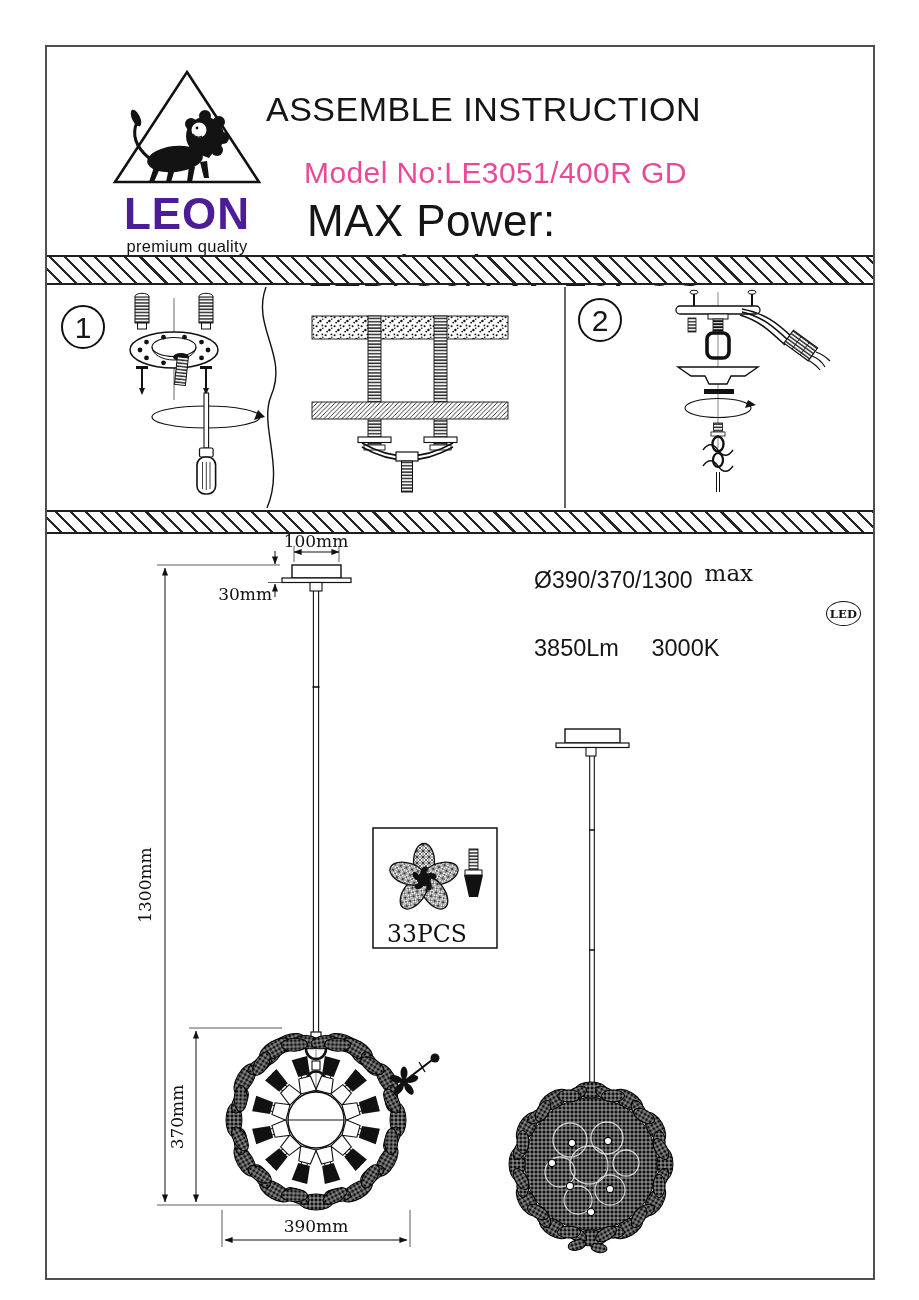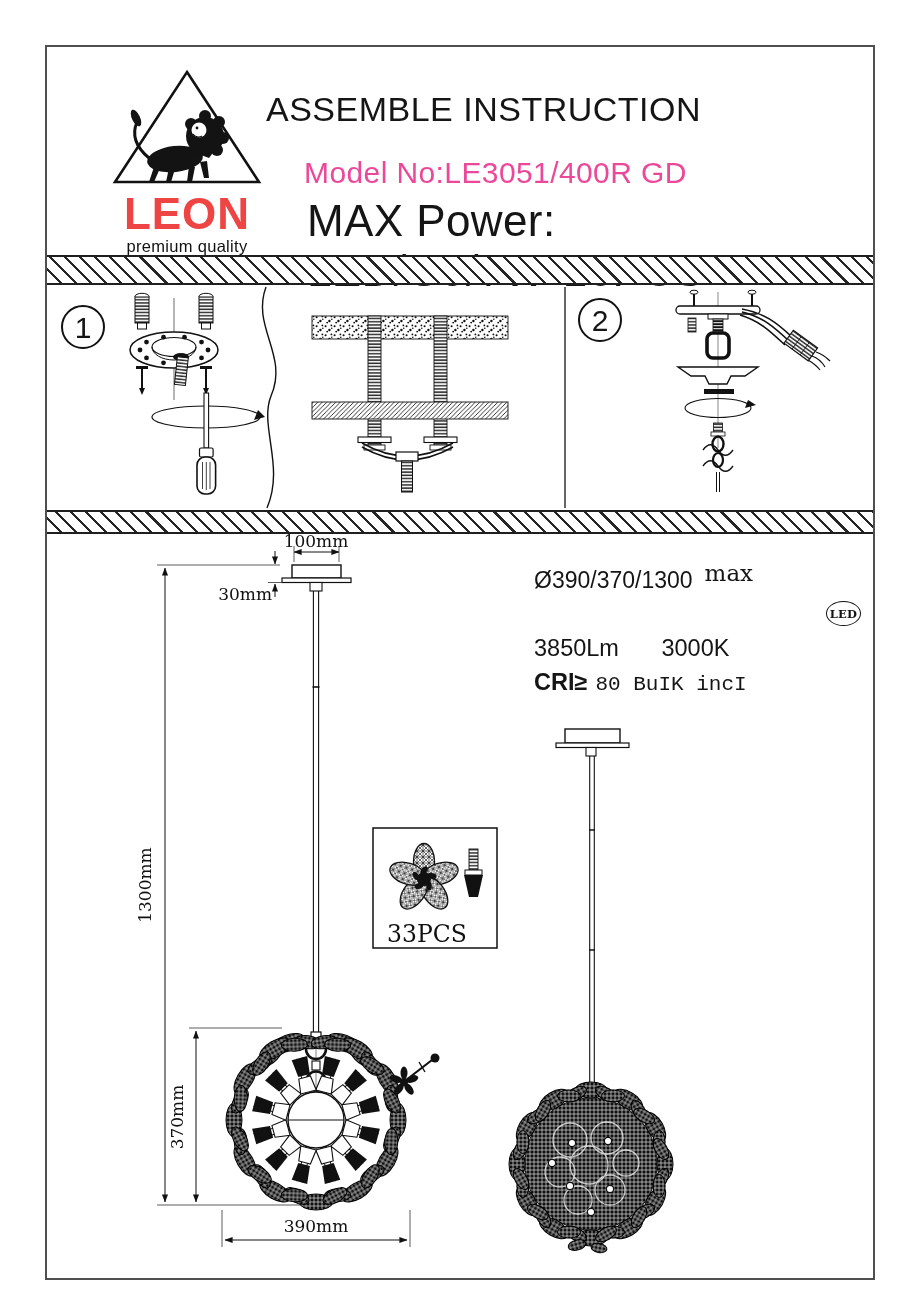--- a/index.html
+++ b/index.html
@@ -8,37 +8,37 @@
   .abs{position:absolute;}
   .frame{position:absolute;left:45px;top:45px;width:826px;height:1231px;border:2px solid #4f4f4f;}
   .hatch{position:absolute;left:47px;width:826px;box-sizing:border-box;
          border-top:2px solid #1f1f1f;border-bottom:2px solid #1f1f1f;
          background:repeating-linear-gradient(45deg,#ffffff 0 8.5px,#262626 8.5px 10.7px);}
   #hatch1{top:255px;height:30px;}
   #hatch2{top:510px;height:24px;}
 
   
   .logo{position:absolute;left:96px;top:64px;width:182px;text-align:center;}
-  .brand{font-size:44px;font-weight:bold;letter-spacing:1px;line-height:1;margin-top:2px;color:#ef4444;}
+  .brand{font-size:44px;font-weight:bold;letter-spacing:1px;line-height:1;margin-top:2px;color:#4c1d95;}
   .tagline{font-size:16.5px;letter-spacing:.3px;margin-top:1px;color:#111;}
   .h-title{position:absolute;left:266px;top:90px;font-size:34px;letter-spacing:.5px;color:#151515;}
   .h-model{position:absolute;left:304px;top:156px;font-size:30px;letter-spacing:.4px;color:#ec4899;}
   .h-power{position:absolute;left:307px;top:196px;font-size:44px;letter-spacing:.4px;color:#151515;}
 
   
   .specs{position:absolute;left:534px;top:558px;width:330px;color:#151515;}
   .spec-model{font-size:31px;font-weight:bold;letter-spacing:.3px;}
   .spec-size{margin-top:9px;font-size:23px;}
   .spec-size .note{font-family:"DejaVu Serif",serif;font-size:23px;position:relative;top:-7px;margin-left:12px;}
   .spec-led{margin-top:7px;display:flex;align-items:center;font-size:23.5px;justify-content:flex-end;}
   .led-badge{width:33px;height:23px;border:1.7px solid #111;border-radius:50%;display:flex;
              align-items:center;justify-content:center;font-family:"DejaVu Serif",serif;
              font-size:11.5px;font-weight:bold;letter-spacing:.3px;margin-right:3px;flex:0 0 auto;}
   .spec-lum{margin-top:9px;font-size:23.5px;}
-  .spec-lum .kelvin{margin-left:36px;}
+  .spec-lum .kelvin{margin-left:26px;}
   .spec-cri{margin-top:7px;font-size:23.5px;font-weight:bold;}
   .spec-cri .val{font-family:"Liberation Mono",monospace;font-weight:normal;font-size:21px;margin-left:8px;}
 
   
   svg text{fill:#151515;}
   .badge-num{font-size:30px;font-family:"Liberation Sans",sans-serif;}
   .cad{font-family:"DejaVu Serif",serif;fill:#111;}
   .dim line{stroke:#111;stroke-width:1;}
   .dim .ext{stroke:#333;stroke-width:.8;}
   .dim text{font-family:"DejaVu Serif",serif;font-size:17px;fill:#111;}
@@ -407,18 +407,15 @@
     <div class="spec-size">
       <span>Ø390/370/1300</span><span class="note">max</span>
     </div>
     <div class="spec-led">
       <span class="led-badge">LED</span>
     </div>
     <div class="spec-lum">
       <span>3850Lm</span>
       <span class="kelvin">3000K</span>
     </div>
-    <div class="spec-cri">
-      <span>CRI≥</span><span class="val">80 BuIK incI</span>
-    </div>
   </div>
 
 </div>
 
 </body></html>

